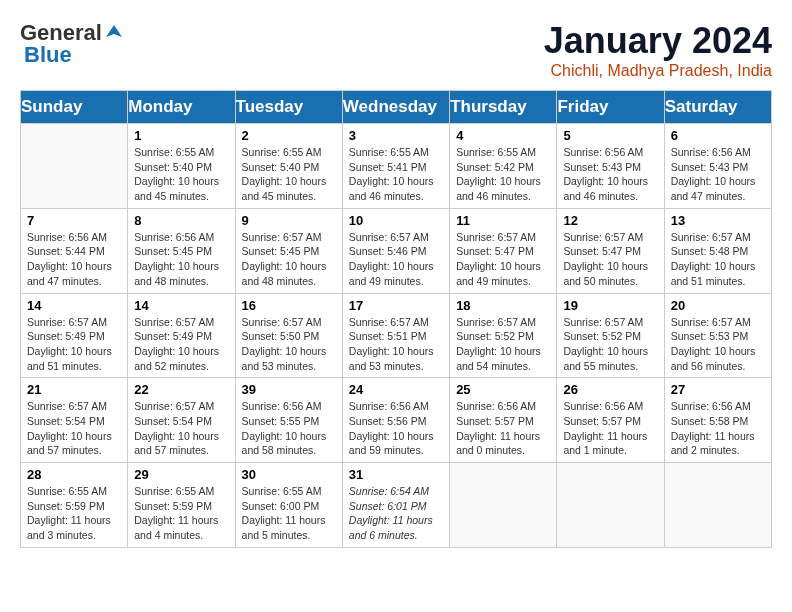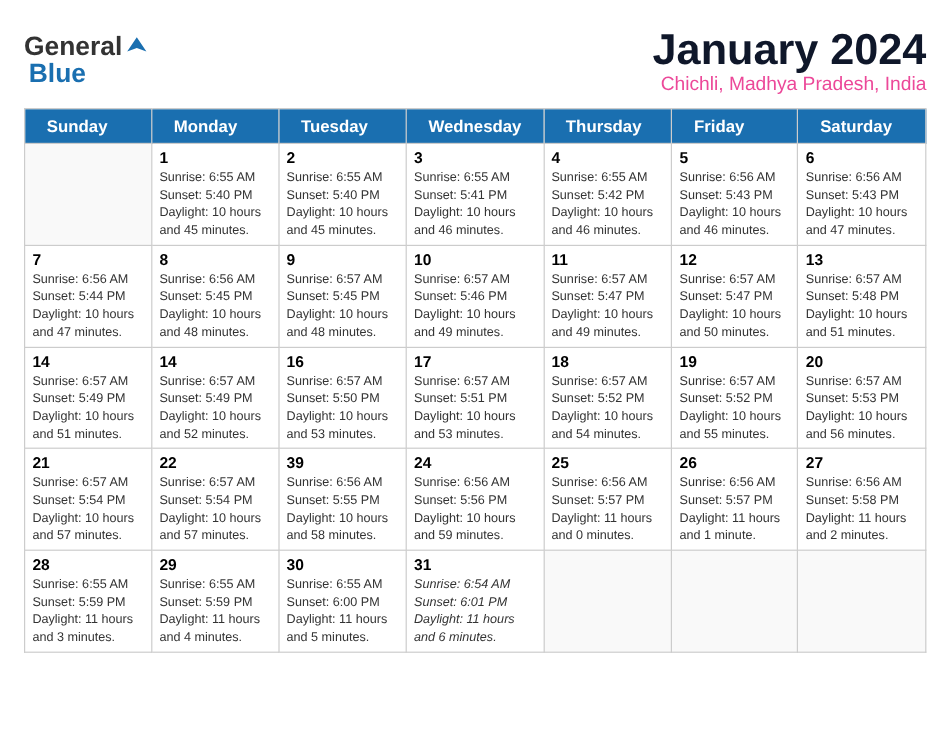--- a/index.html
+++ b/index.html
@@ -6,53 +6,53 @@
     body {
       font-family: Arial, sans-serif;
       background: #fff;
       width: 792px;
       min-height: 612px;
       padding: 20px;
     }
     .header {
       display: flex;
       justify-content: space-between;
-      align-items: center;
+      align-items: flex-start;
       margin-bottom: 10px;
     }
     .logo {
       display: flex;
       flex-direction: column;
       align-items: flex-start;
     }
     .logo-general { color: #333; }
     .logo-blue { color: #1a6fb0; }
     .title-block {
       text-align: right;
     }
     .month-title {
       font-size: 36px;
       font-weight: bold;
       color: #0f172a;
     }
     .location-title {
       font-size: 16px;
-      color: #ec4899;
+      color: #c2410c;
     }
     .calendar {
       width: 100%;
       border-collapse: collapse;
       font-size: 11px;
     }
     .calendar th {
       background-color: #1a6fb0;
       color: #fff;
       text-align: left;
-      padding: 6px 18px;
-      font-size: 14px;
+      padding: 6px 0;
+      font-size: 17px;
       border: 1px solid #ccc;
     }
     .calendar td {
       border: 1px solid #ccc;
       vertical-align: top;
       padding: 4px 6px;
       width: calc(100% / 7);
       min-height: 80px;
       height: 80px;
     }

